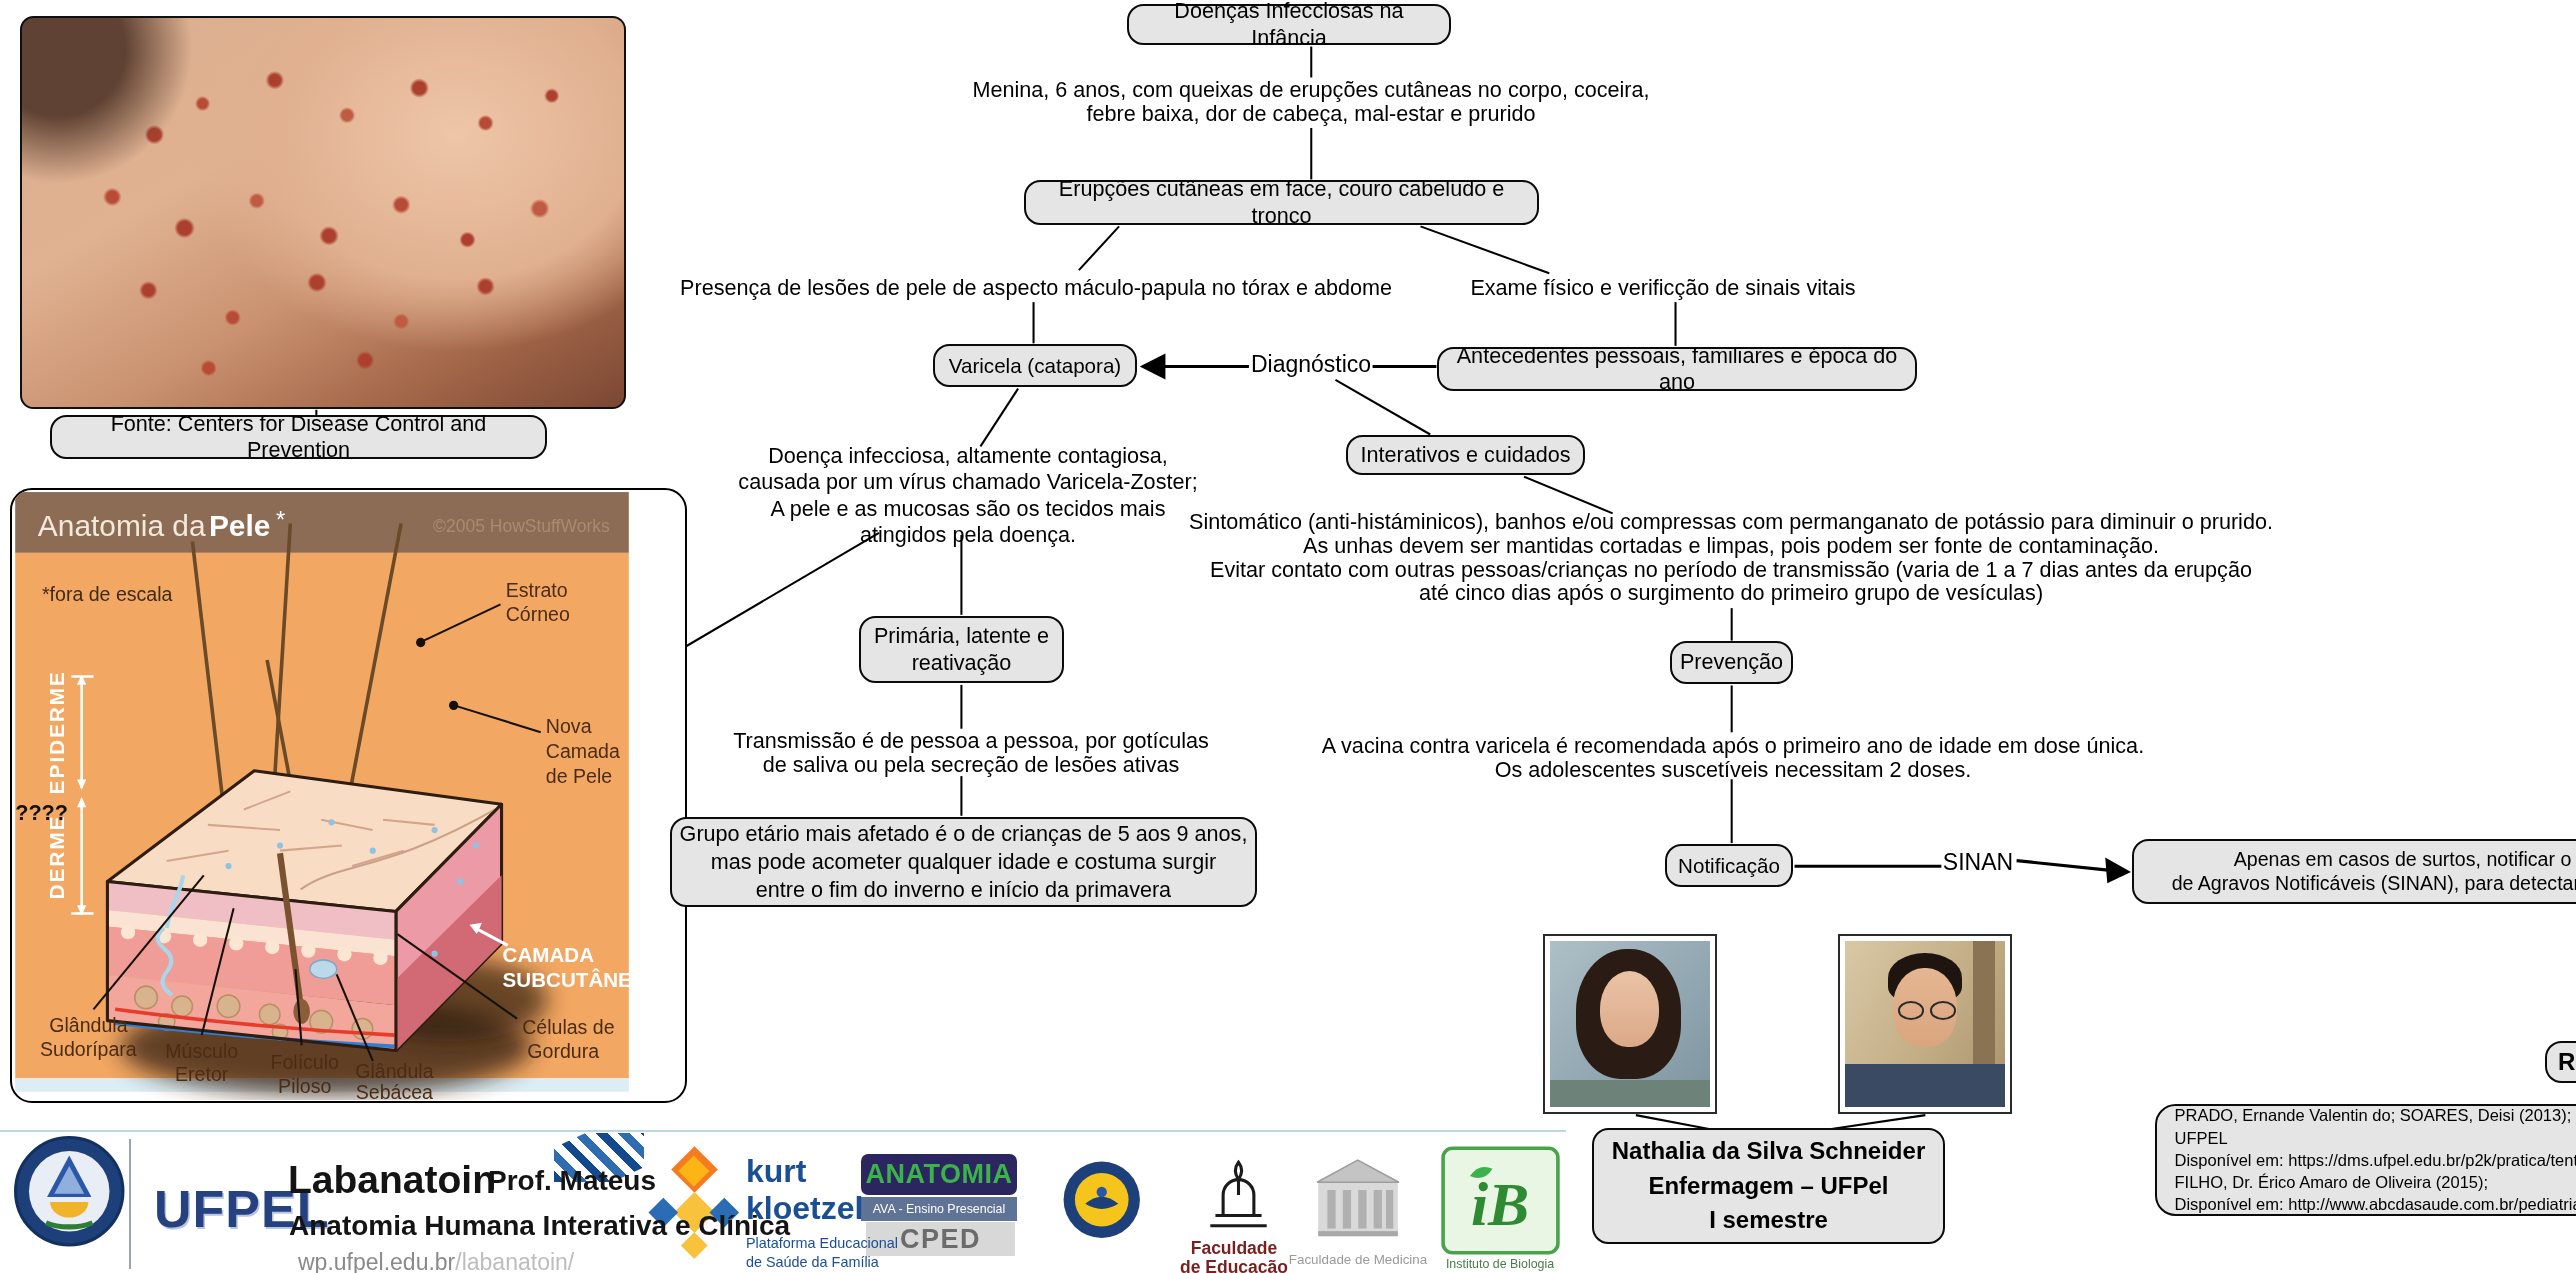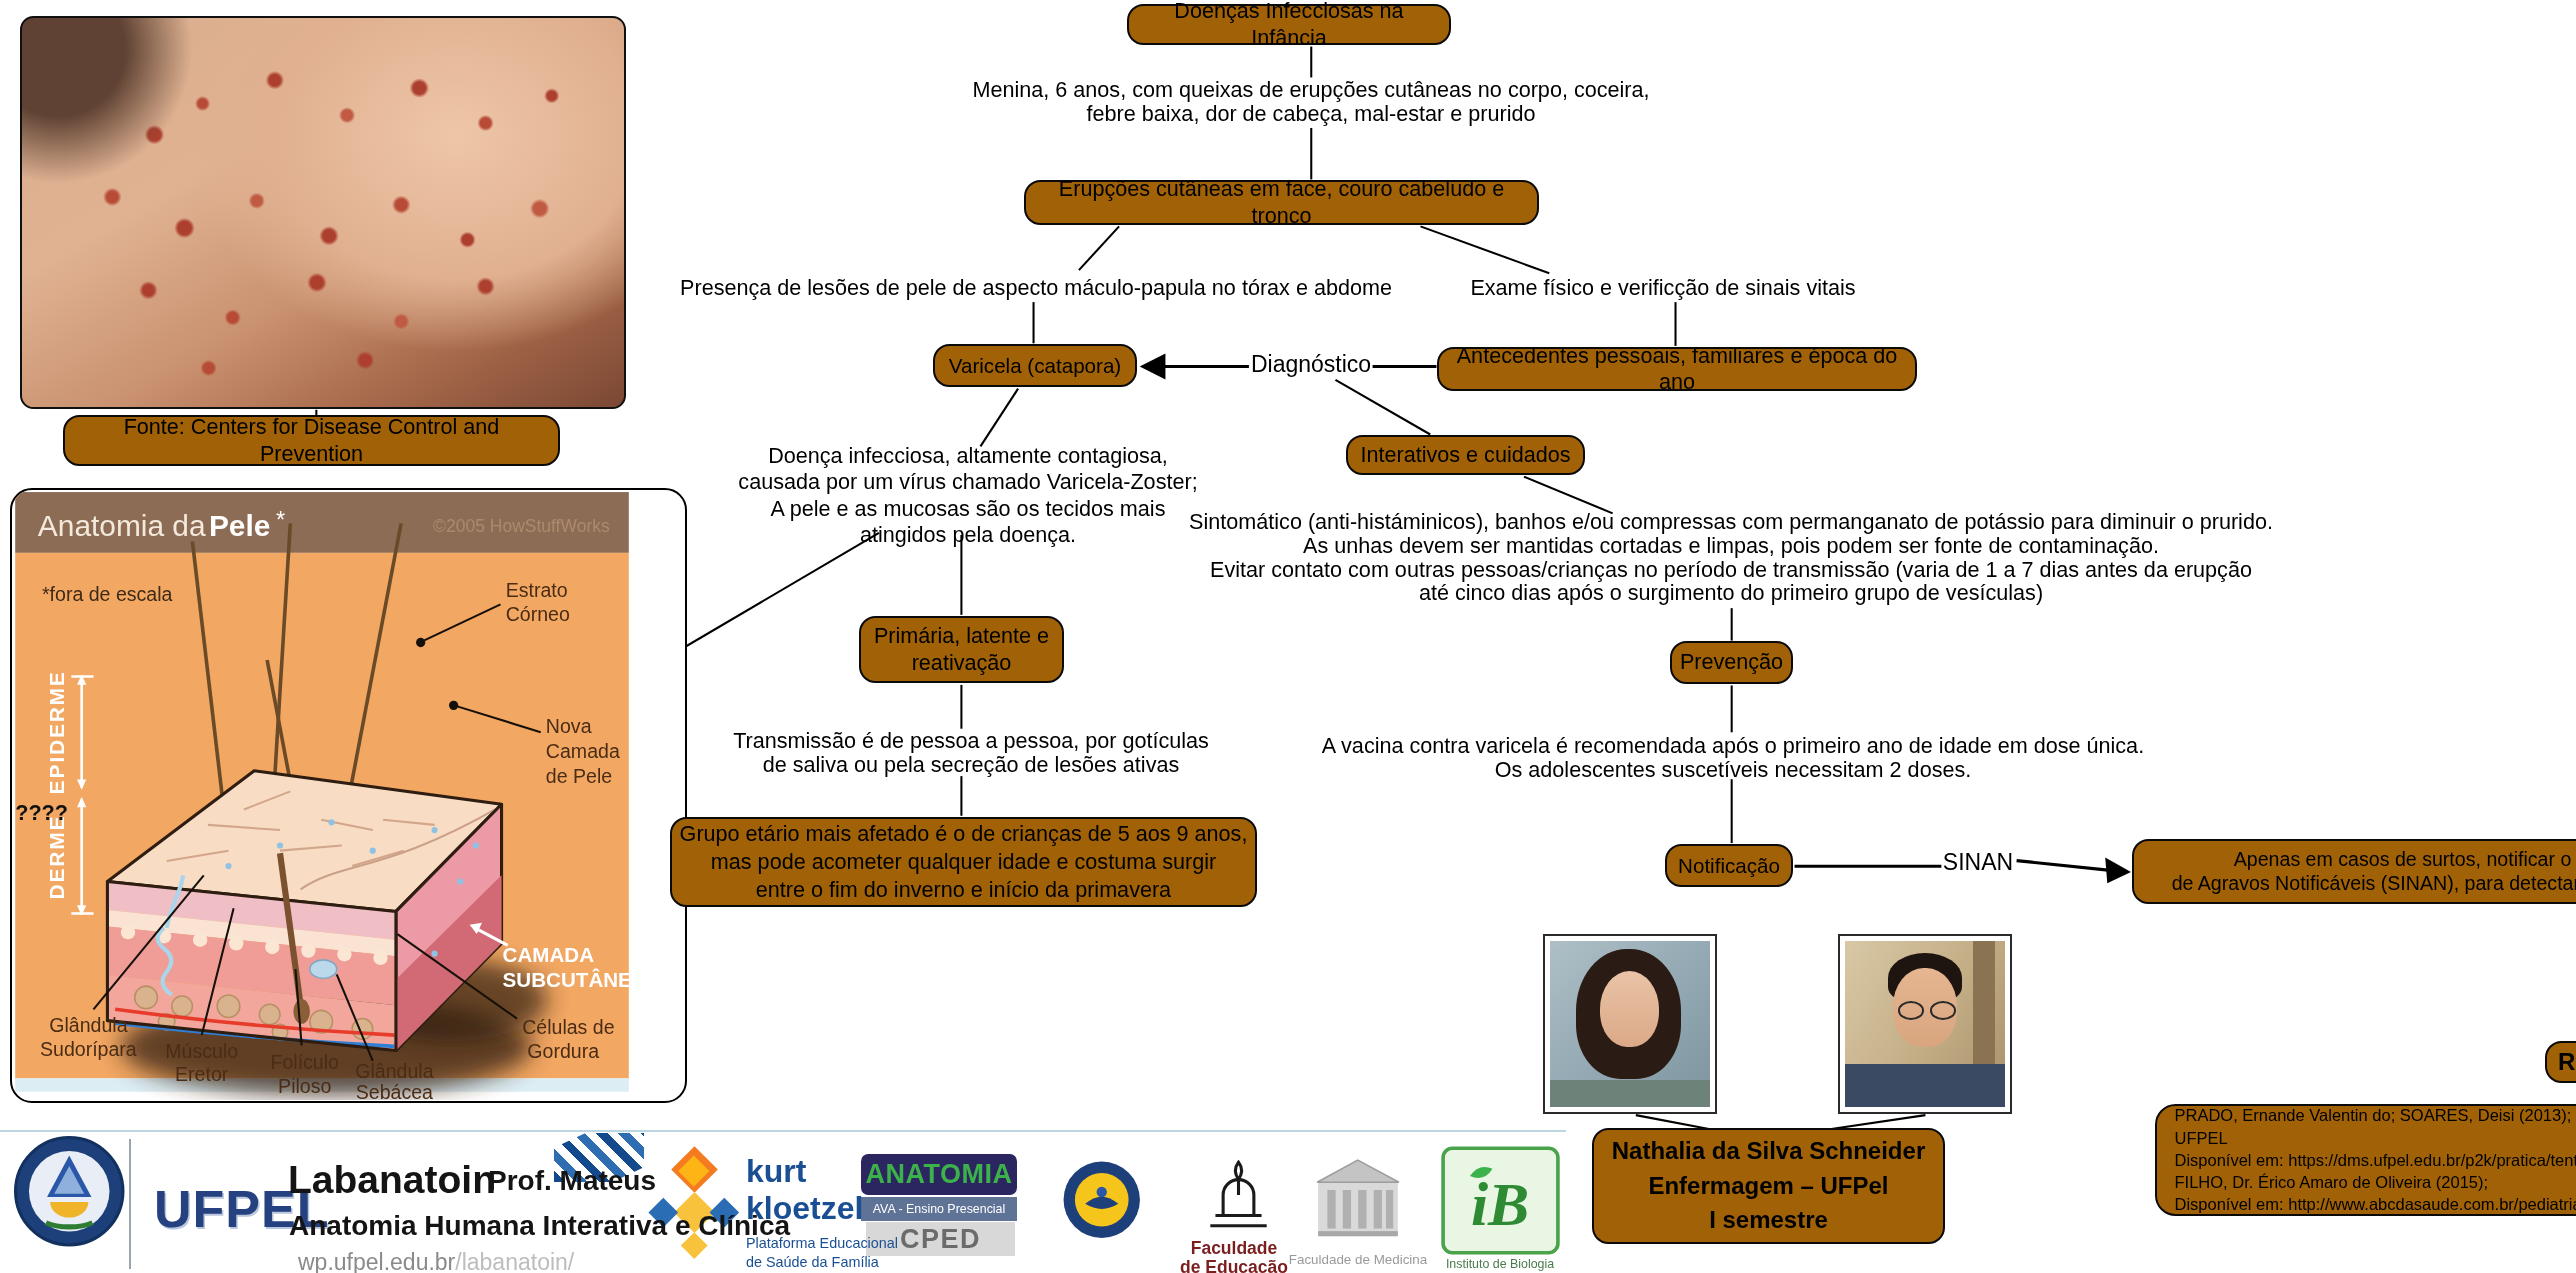--- a/index.html
+++ b/index.html
@@ -1,20 +1,20 @@
 <!DOCTYPE html>
 <html style="font-size:8.2px"><head>
 <meta charset="utf-8">
 <style>
   html,body{margin:0;padding:0;background:#fff;}
   #canvas{position:relative;width:3062px;height:1274px;background:#ffffff;overflow:hidden;
           font-family:"Liberation Sans",sans-serif;color:#000;}
   
   #wires{position:absolute;left:0;top:0;z-index:1;}
-  .node{position:absolute;box-sizing:border-box;background:#a16207;border:2.6px solid #0a0a0a;
+  .node{position:absolute;box-sizing:border-box;background:#e5e5e5;border:2.6px solid #0a0a0a;
         border-radius:16.5px;display:flex;flex-direction:column;align-items:center;justify-content:center;
         text-align:center;font-size:21.6px;line-height:1.22;z-index:3;padding:2.1px 7.2px;}
   .node.bold{font-weight:bold;}
   .ltext{position:absolute;z-index:3;text-align:center;transform:translateX(-50%);
          font-size:21.6px;line-height:1.12;}
   .ltext div{white-space:nowrap;}
   .leftalign{align-items:flex-start;text-align:left;}
   
   .photoframe{position:absolute;z-index:2;box-sizing:border-box;background:#fff;border:2.1px solid #2a2a2a;padding:5.2px;}
   .photoframe .inner{position:relative;width:100%;height:100%;overflow:hidden;}
@@ -112,21 +112,21 @@
     <div>entre o fim do inverno e início da primavera</div>
   </div>
 
   <div class="node" style="left:1665px;top:844px;width:128px;height:43px;font-size:20.6px;">Notificação</div>
 
   <div class="node" style="left:2132px;top:839px;width:748px;height:65px;font-size:19.6px;">
     <div>Apenas em casos de surtos, notificar o Sistema de Informação</div>
     <div>de Agravos Notificáveis (SINAN), para detectar a faixa etária e sazonalidade.</div>
   </div>
 
-  <div class="node" style="left:63px;top:415px;width:497px;height:51px;">Fonte: Centers for Disease Control and Prevention</div>
+  <div class="node" style="left:50px;top:415px;width:497px;height:44px;">Fonte: Centers for Disease Control and Prevention</div>
 
   <div class="node bold" style="left:1592px;top:1128px;width:353px;height:116px;font-size:24px;line-height:1.45;">
     <div>Nathalia da Silva Schneider</div>
     <div>Enfermagem – UFPel</div>
     <div>I semestre</div>
   </div>
 
   <div class="node bold" style="left:2545px;top:1041px;width:170px;height:42px;font-size:24px;">Referências:</div>
 
   <div class="node leftalign" style="left:2155px;top:1104px;width:735px;height:112px;font-size:16.5px;line-height:1.35;padding:5.2px 17.5px;border-radius:20.6px;">

